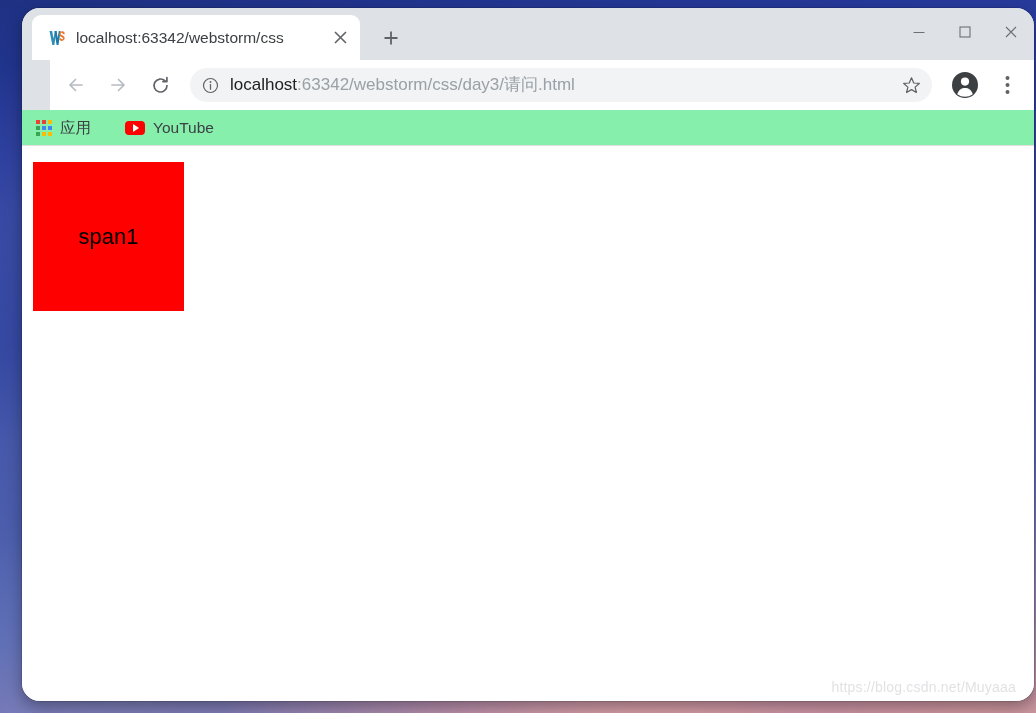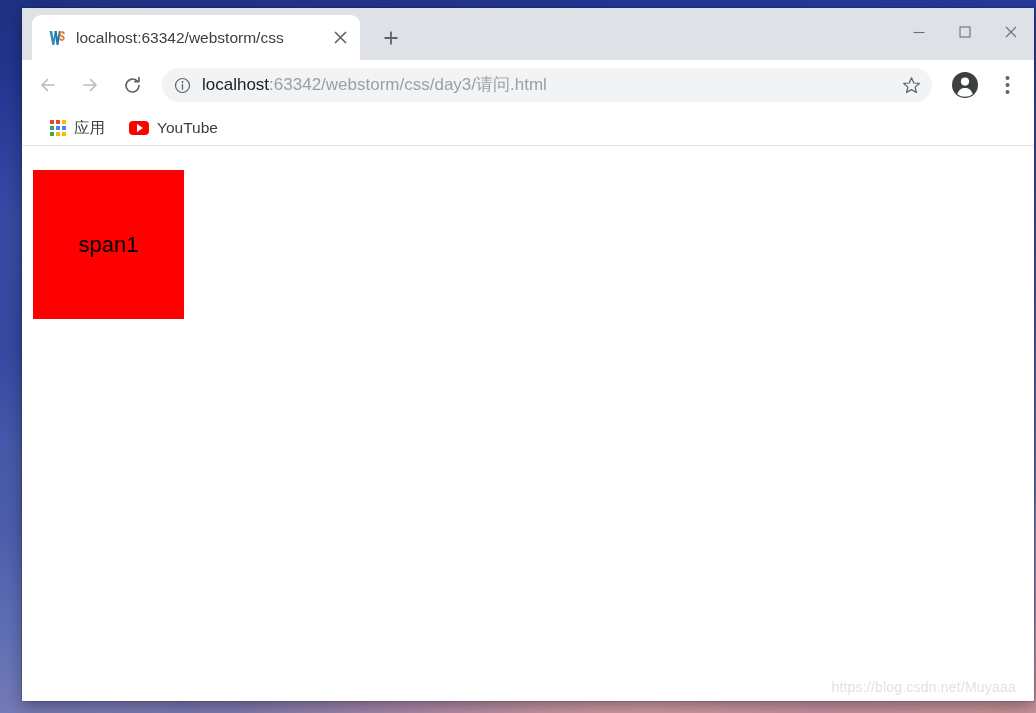--- a/index.html
+++ b/index.html
@@ -39,20 +39,21 @@
     position: absolute;
     left: 22px;
     top: 8px;
     width: 1012px;
     height: 693px;
     background: #dee1e6;
     box-shadow: 0 6px 16px rgba(0,0,0,0.35), 0 0 0 1px rgba(0,0,0,0.12);
     display: flex;
     flex-direction: column;
     overflow: hidden;
+    border-radius: 18px;
   }
 
   
   #tabstrip {
     height: 52px;
     background: #dee1e6;
     position: relative;
     display: flex;
     align-items: flex-end;
     padding-left: 10px;
@@ -129,20 +130,21 @@
 
   
   #toolbar {
     height: 50px;
     background: #ffffff;
     display: flex;
     align-items: center;
     padding: 0 12px 0 6px;
     gap: 2px;
     flex: 0 0 auto;
+    margin-left: 28px;
   }
   .navbtn {
     width: 40px; height: 40px;
     display: flex; align-items: center; justify-content: center;
     border-radius: 50%;
     flex: 0 0 40px;
   }
   .navbtn.disabled { color: #b7bcc2; }
   .navbtn.active { color: #5f6368; }
 
@@ -187,26 +189,26 @@
     flex: 0 0 30px;
     width: 30px; height: 34px;
     margin-left: 8px;
     display: flex; align-items: center; justify-content: center;
     color: #5f6368;
   }
 
   
   #bookmarks {
     height: 36px;
-    background: #ffffff;
+    background: #86efac;
     border-bottom: 1px solid #e0e0e0;
     display: flex;
     align-items: center;
-    padding-left: 24px;
-    gap: 16px;
+    padding-left: 10px;
+    gap: 26px;
     flex: 0 0 auto;
   }
   .bm {
     display: flex;
     align-items: center;
     gap: 8px;
     height: 26px;
     padding: 0 4px;
     border-radius: 4px;
   }
@@ -246,21 +248,21 @@
   #viewport {
     flex: 1 1 auto;
     background: #ffffff;
     position: relative;
     overflow: hidden;
   }
 
   #span1 {
     position: absolute;
     left: 11px;
-    top: 24px;
+    top: 16px;
     width: 151px;
     height: 149px;
     background: #ff0000;
     color: #000000;
     font-size: 22px;
     display: flex;
     align-items: center;
     justify-content: center;
     line-height: 1;
   }

